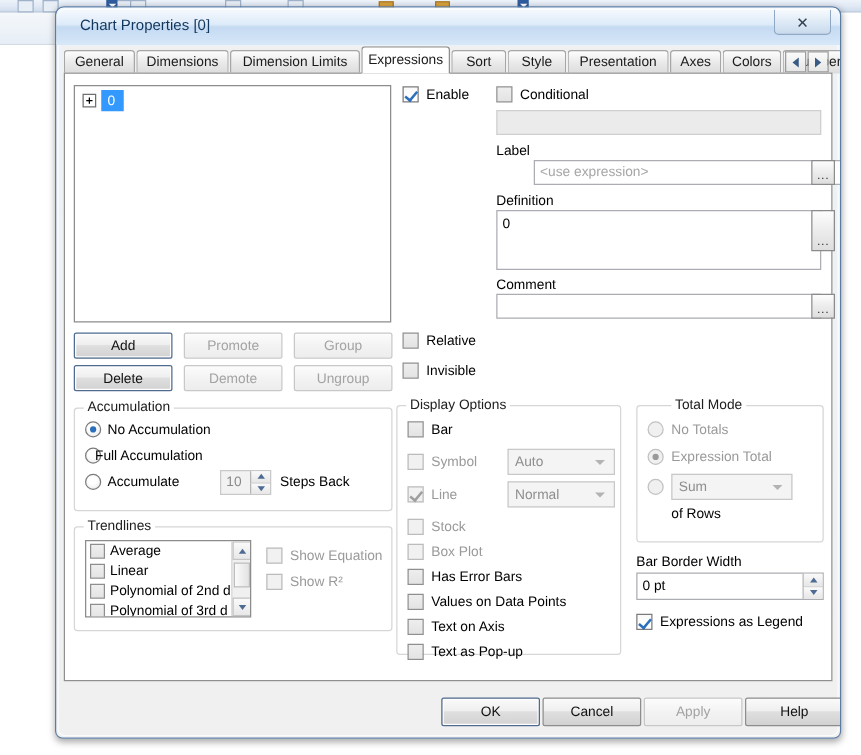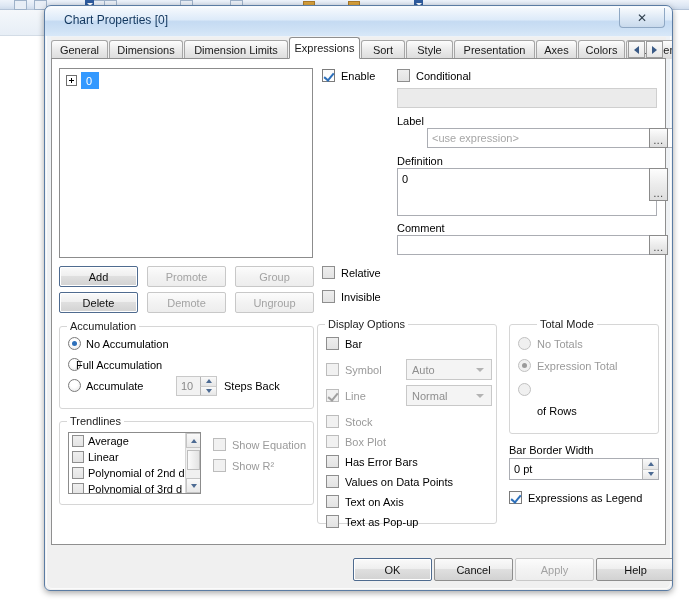--- a/index.html
+++ b/index.html
@@ -625,20 +625,24 @@
       <div class="group" style="left:457px;top:265px;width:150px;height:110px;"></div>
       <div class="group-title" style="left:465px;top:259px;margin-left:20px;">Total Mode</div>
 
       <div class="rb dis" style="left:466px;top:278px;"></div>
       <div class="lbl dis" style="left:485px;top:279px;">No Totals</div>
 
       <div class="rb sel dis" style="left:466px;top:300px;"></div>
       <div class="lbl dis" style="left:485px;top:301px;">Expression Total</div>
 
       <div class="rb dis" style="left:466px;top:324px;"></div>
+      <div class="combo dis" style="left:485px;top:320px;width:97px;height:21px;">
+        <span>Sum</span>
+        <i class="combo-arrow"></i>
+      </div>
       <div class="lbl" style="left:485px;top:346px;">of Rows</div>
 
       <div class="lbl" style="left:457px;top:385px;">Bar Border Width</div>
       <div class="spin-wrap" style="left:457px;top:399px;width:150px;height:22px;">
         <span>0 pt</span>
         <span class="spin-btns">
           <span class="spin-b">
               <i class="spin-up"></i>
             </span>
           <span class="spin-b">

